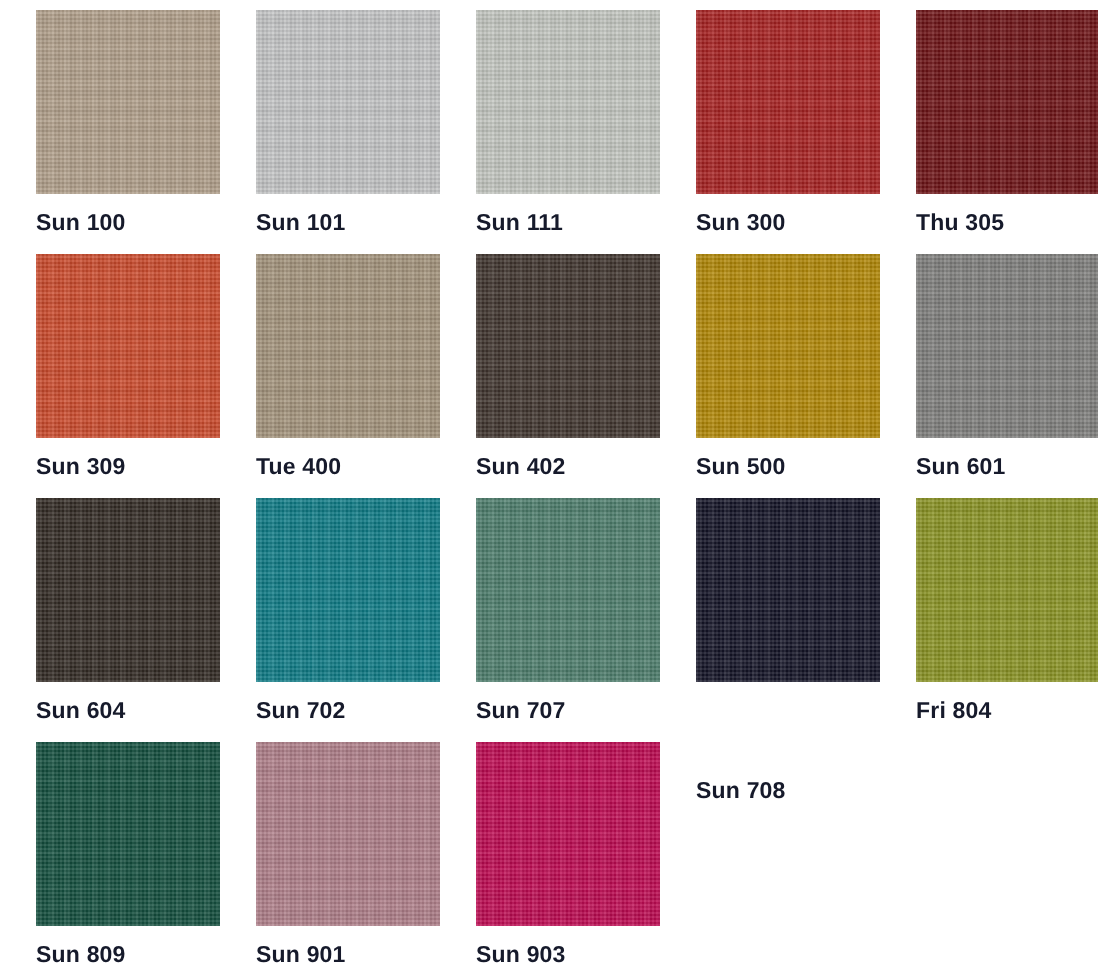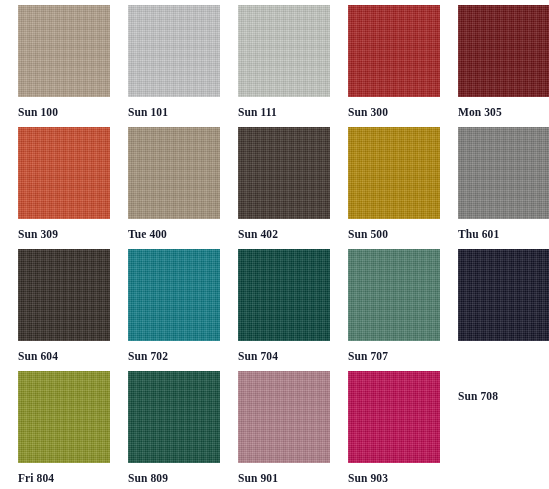--- a/index.html
+++ b/index.html
@@ -23,21 +23,20 @@
     row-gap: 0px;
     padding: 5px 0 0 18px;
     box-sizing: border-box;
   }
 
   .swatch-cell {
     display: flex;
     flex-direction: column;
     align-items: flex-start;
     width: 110px;
-    font-family: Liberation Serif, serif;
   }
 
   .swatch-chip {
     width: 92px;
     height: 92px;
     position: relative;
     overflow: hidden;
     flex: 0 0 auto;
   }
 
@@ -111,53 +110,49 @@
     <div class="swatch-cell">
       <div class="swatch-chip" style="background-color: rgb(196, 199, 193);"></div>
       <div class="swatch-label" style="color: rgb(22, 26, 43);">Sun 111</div>
     </div>
     <div class="swatch-cell">
       <div class="swatch-chip" style="background-color: rgb(168, 34, 34);"></div>
       <div class="swatch-label" style="color: rgb(22, 26, 43);">Sun 300</div>
     </div>
     <div class="swatch-cell">
       <div class="swatch-chip" style="background-color: rgb(110, 19, 22);"></div>
-      <div class="swatch-label" style="color: rgb(22, 26, 43);">Mon 305</div>
+      <div class="swatch-label" style="color: rgb(22, 26, 43);">Thu 305</div>
     </div>
     <div class="swatch-cell">
       <div class="swatch-chip" style="background-color: rgb(204, 75, 44);"></div>
       <div class="swatch-label" style="color: rgb(22, 26, 43);">Sun 309</div>
     </div>
     <div class="swatch-cell">
       <div class="swatch-chip" style="background-color: rgb(164, 148, 124);"></div>
       <div class="swatch-label" style="color: rgb(22, 26, 43);">Tue 400</div>
     </div>
     <div class="swatch-cell">
       <div class="swatch-chip" style="background-color: rgb(64, 53, 46);"></div>
       <div class="swatch-label" style="color: rgb(22, 26, 43);">Sun 402</div>
     </div>
     <div class="swatch-cell">
       <div class="swatch-chip" style="background-color: rgb(178, 136, 6);"></div>
       <div class="swatch-label" style="color: rgb(22, 26, 43);">Sun 500</div>
     </div>
     <div class="swatch-cell">
       <div class="swatch-chip" style="background-color: rgb(128, 127, 125);"></div>
-      <div class="swatch-label" style="color: rgb(22, 26, 43);">Thu 601</div>
+      <div class="swatch-label" style="color: rgb(22, 26, 43);">Sun 601</div>
     </div>
     <div class="swatch-cell">
       <div class="swatch-chip" style="background-color: rgb(51, 43, 37);"></div>
       <div class="swatch-label" style="color: rgb(22, 26, 43);">Sun 604</div>
     </div>
     <div class="swatch-cell">
       <div class="swatch-chip" style="background-color: rgb(14, 123, 134);"></div>
       <div class="swatch-label" style="color: rgb(22, 26, 43);">Sun 702</div>
-    </div>
-    <div class="swatch-cell">
-      <div class="swatch-chip" style="background-color: rgb(6, 69, 60);"></div>
-      <div class="swatch-label" style="color: rgb(22, 26, 43);">Sun 704</div>
     </div>
     <div class="swatch-cell">
       <div class="swatch-chip" style="background-color: rgb(77, 125, 108);"></div>
       <div class="swatch-label" style="color: rgb(22, 26, 43);">Sun 707</div>
     </div>
     <div class="swatch-cell">
       <div class="swatch-chip" style="background-color: rgb(20, 20, 39);"></div>
       <div class="swatch-label" style="color: rgb(22, 26, 43); margin-top: 48px;">Sun 708</div>
     </div>
     <div class="swatch-cell">

